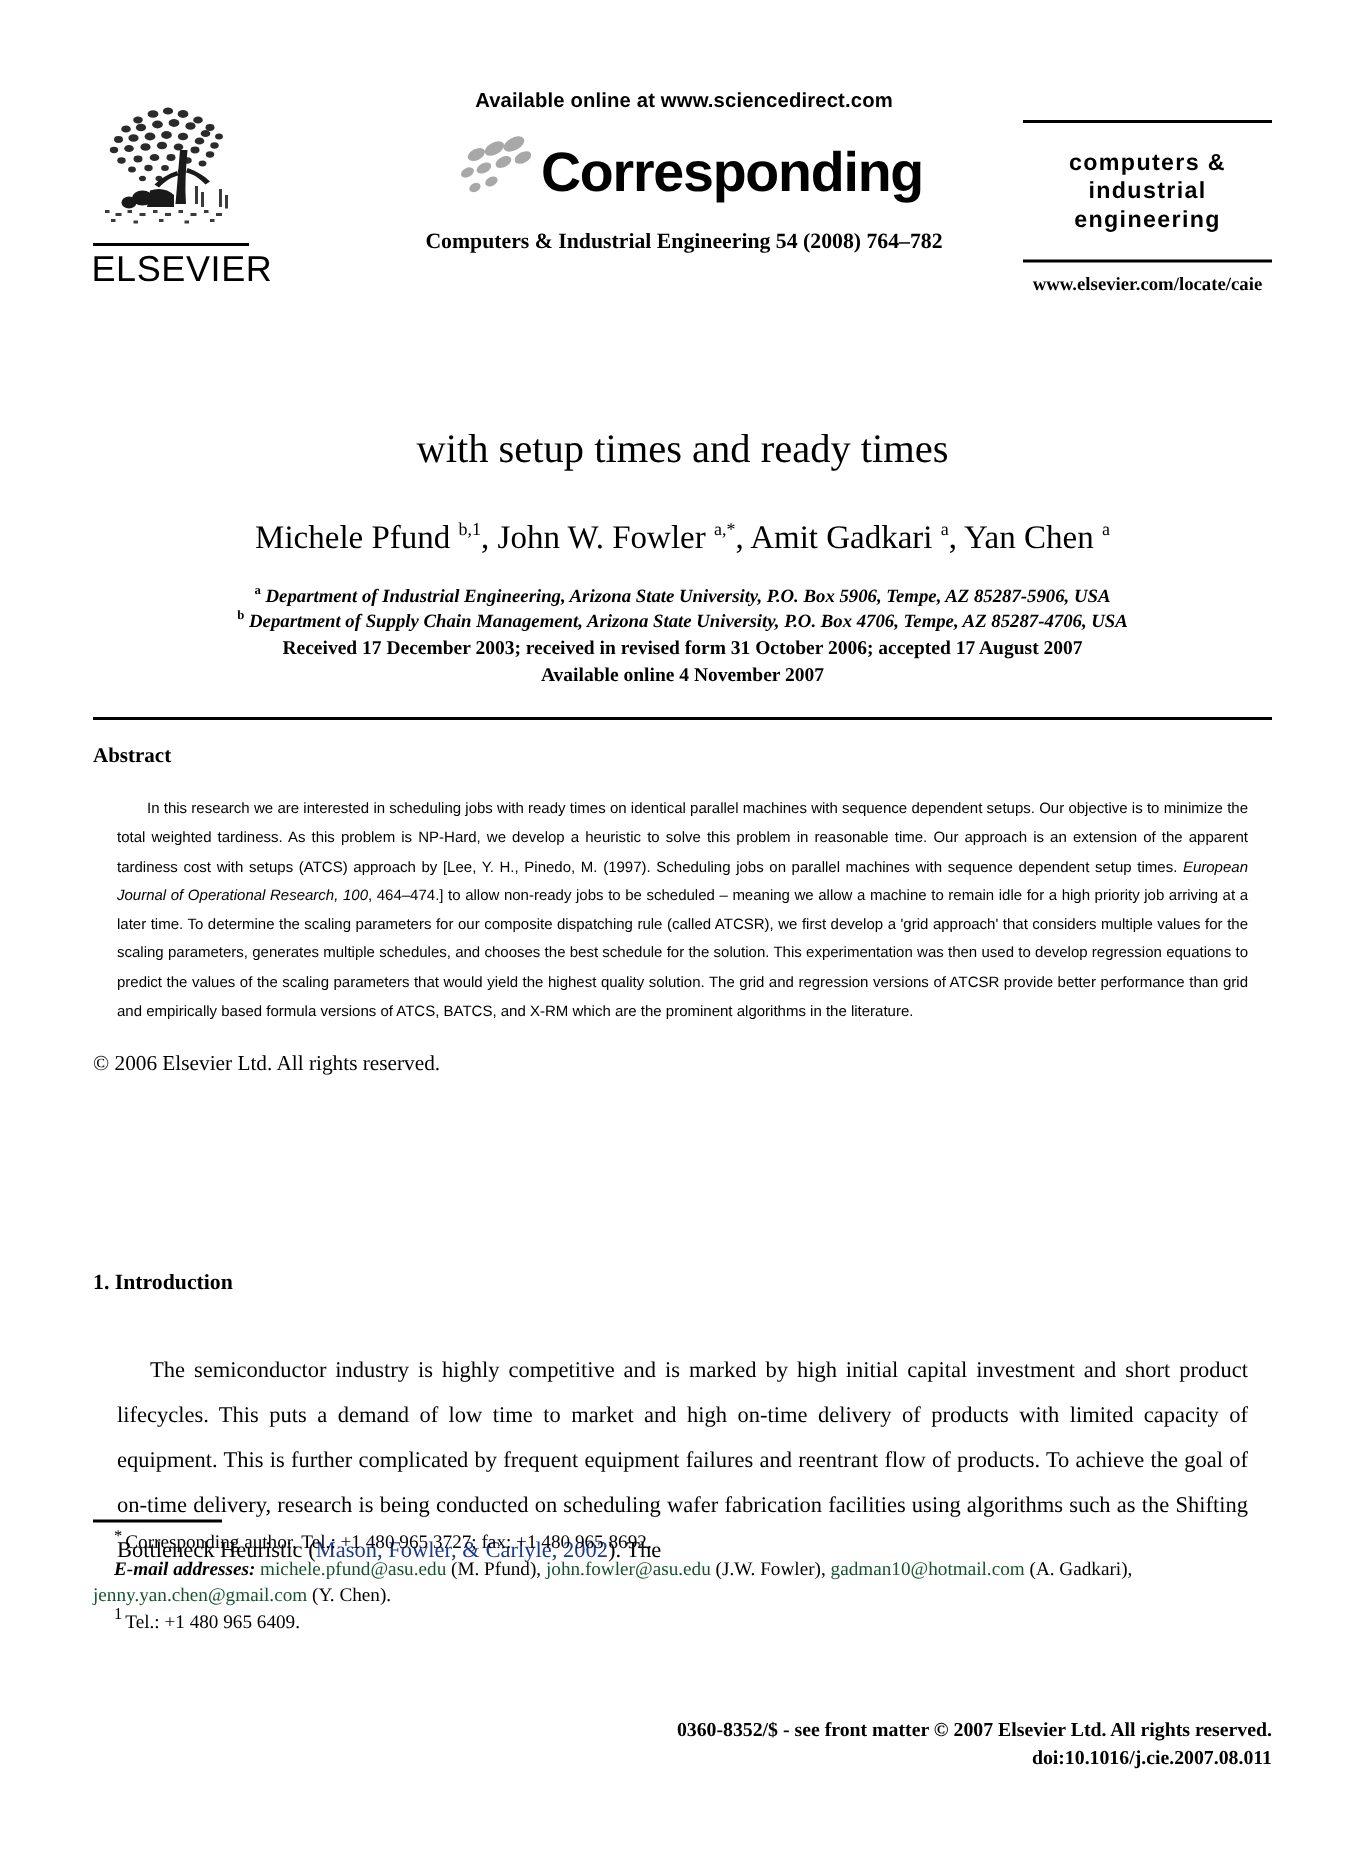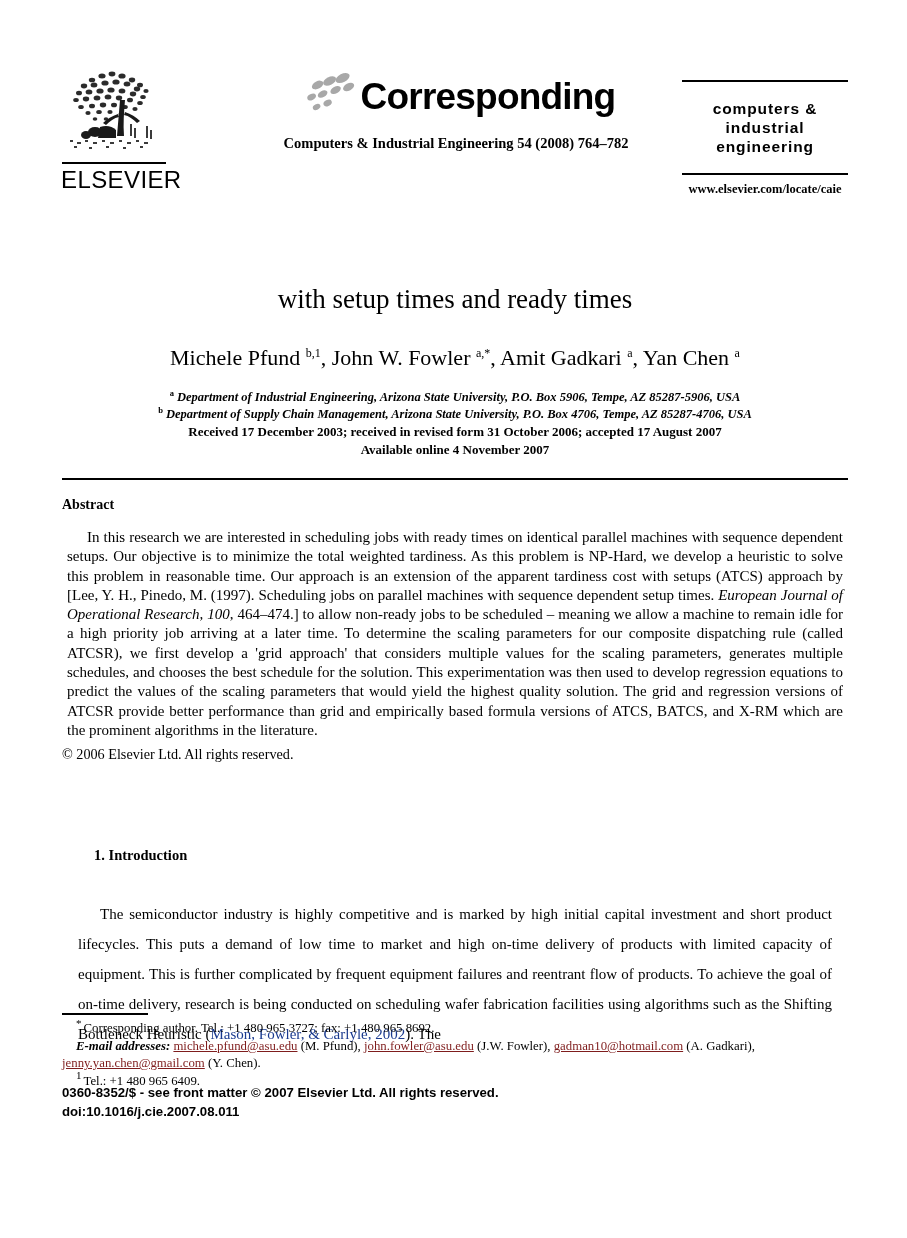--- a/index.html
+++ b/index.html
@@ -212,26 +212,26 @@
     width: 786px;
   }
   .abstract-heading {
     font-family: "Liberation Serif", serif;
     font-weight: bold;
     font-size: 14px;
     line-height: 19px;
     margin: 0 0 14px 0;
   }
   .abstract-body {
-    font-family: Liberation Serif, serif;
-    font-size: 15px;
+    font-family: Liberation Sans, sans-serif;
+    font-size: 10px;
     line-height: 19.3px;
     text-align: justify;
     text-indent: 20px;
-    margin: 5px;
+    margin: 16px;
     hyphens: none;
   }
   .abstract-body i { font-style: italic; }
   .abstract-copyright {
     font-family: "Liberation Serif", serif;
     font-size: 14.2px;
     line-height: 19.3px;
     margin: 0;
   }
   .keywords {
@@ -247,21 +247,20 @@
 
   
   .section-heading {
     position: absolute;
     left: 62px;
     top: 845px;
     font-family: "Liberation Serif", serif;
     font-weight: bold;
     font-size: 14.5px;
     line-height: 20px;
-    margin-left: 32px;
   }
   .intro-block {
     position: absolute;
     left: 62px;
     top: 883px;
     width: 786px;
   }
   .intro-body {
     font-family: "Liberation Serif", serif;
     font-size: 15px;
@@ -298,34 +297,34 @@
     font-size: 11px;
     vertical-align: super;
     line-height: 0;
     margin-right: 2px;
   }
   .fn-label {
     font-style: italic;
     font-weight: bold;
   }
   .email-link {
-    color: #7f1d1d;
-    text-decoration: underline;
+    color: #14532d;
   }
 
   
   .pub-footer {
     position: absolute;
     left: 62px;
-    top: 1084px;
-    width: 786px;
-    font-family: Liberation Sans, sans-serif;
+    top: 1144px;
+    width: 786px;
+    font-family: Liberation Serif, serif;
     font-size: 13.2px;
     font-weight: bold;
     line-height: 18.5px;
+    text-align: right;
   }
   .pub-footer .doi { font-weight: bold; }
 </style>
 </head>
 <body>
 
 <div class="page">
 
   <div class="masthead">
 
@@ -407,20 +406,21 @@
                 <rect x="88" y="66" width="2" height="9"></rect>
             </g>
           </g>
         </svg>
       </div>
       <div class="elsevier-rule"></div>
       <div class="elsevier-word">ELSEVIER</div>
     </div>
 
     <div class="sd-block">
+      <div class="sd-available">Available online at www.sciencedirect.com</div>
       <div class="sd-logo-row">
         <div class="sd-logo-inner">
           <svg class="sd-swoosh" width="62" height="44" viewBox="0 0 62 44" xmlns="http://www.w3.org/2000/svg">
             <g fill="#a8a8a8">
               <ellipse cx="46" cy="7" rx="7.5" ry="4.2" transform="rotate(-28 46 7)"></ellipse>
               <ellipse cx="33" cy="10" rx="7" ry="4" transform="rotate(-28 33 10)"></ellipse>
               <ellipse cx="21" cy="14" rx="6.2" ry="3.7" transform="rotate(-28 21 14)"></ellipse>
               <ellipse cx="52" cy="16" rx="6" ry="3.6" transform="rotate(-28 52 16)"></ellipse>
               <ellipse cx="39" cy="19" rx="5.6" ry="3.4" transform="rotate(-28 39 19)"></ellipse>
               <ellipse cx="26" cy="23" rx="5.2" ry="3.2" transform="rotate(-28 26 23)"></ellipse>

